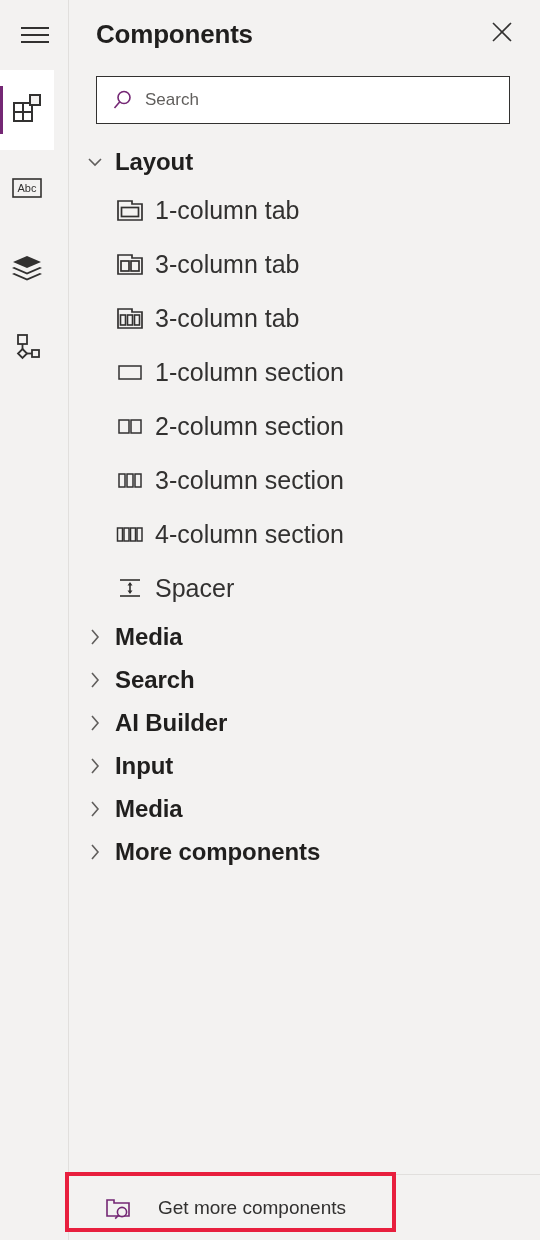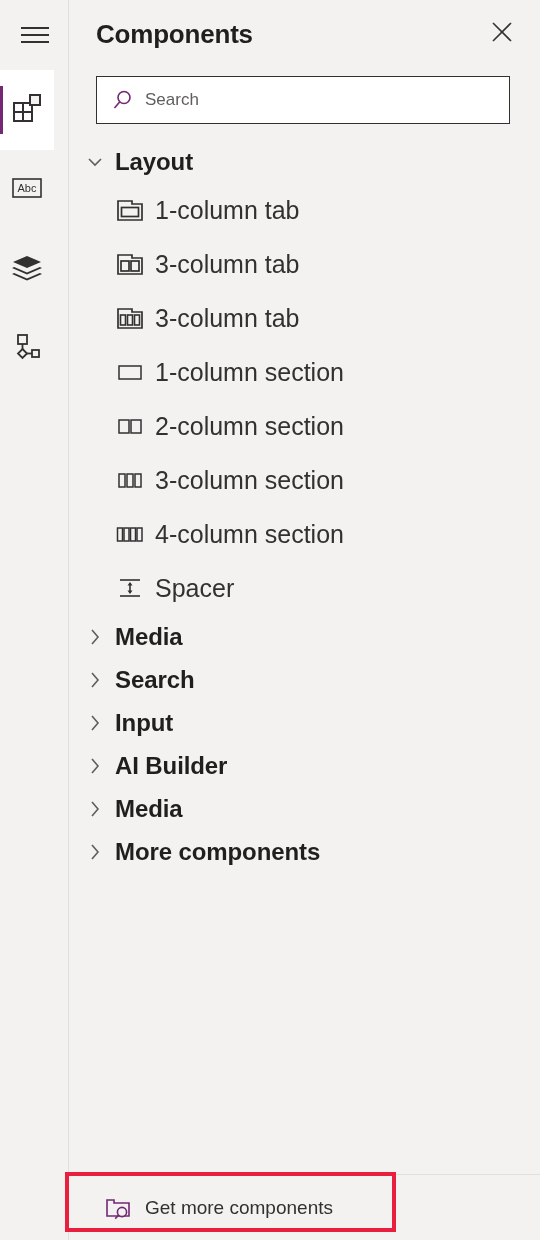--- a/index.html
+++ b/index.html
@@ -133,20 +133,21 @@
     border-top: 1px solid #e1dfdd;
     height: 66px;
     display: flex; align-items: center;
     padding-left: 36px;
   }
   .footer-btn {
     display: flex; align-items: center;
     cursor: pointer;
     background: transparent; border: none;
     font-family: "Liberation Sans", sans-serif;
+    gap: 13px;
   }
   .footer-icon { width: 26px; height: 26px; margin-right: 14px; flex: 0 0 26px; }
   .footer-label { font-size: 19px; color: #323130; }
 
   
   .highlight-box {
     position: absolute;
     left: 65px; top: 1172px;
     width: 331px; height: 60px;
     border: 4px solid #e81f3e;
@@ -356,30 +357,30 @@
         </span>
         <span class="group-label">Search</span>
       </div>
 
       <div class="group-header">
         <span class="chev">
           <svg width="24" height="24" viewBox="0 0 24 24">
             <polyline points="9,5 15,12 9,19" fill="none" stroke="#605e5c" stroke-width="1.6"></polyline>
           </svg>
         </span>
+        <span class="group-label">AI Builder</span>
+      </div>
+
+      <div class="group-header">
+        <span class="chev">
+          <svg width="24" height="24" viewBox="0 0 24 24">
+            <polyline points="9,5 15,12 9,19" fill="none" stroke="#605e5c" stroke-width="1.6"></polyline>
+          </svg>
+        </span>
         <span class="group-label">Input</span>
-      </div>
-
-      <div class="group-header">
-        <span class="chev">
-          <svg width="24" height="24" viewBox="0 0 24 24">
-            <polyline points="9,5 15,12 9,19" fill="none" stroke="#605e5c" stroke-width="1.6"></polyline>
-          </svg>
-        </span>
-        <span class="group-label">AI Builder</span>
       </div>
 
       <div class="group-header">
         <span class="chev">
           <svg width="24" height="24" viewBox="0 0 24 24">
             <polyline points="9,5 15,12 9,19" fill="none" stroke="#605e5c" stroke-width="1.6"></polyline>
           </svg>
         </span>
         <span class="group-label">Media</span>
       </div>

